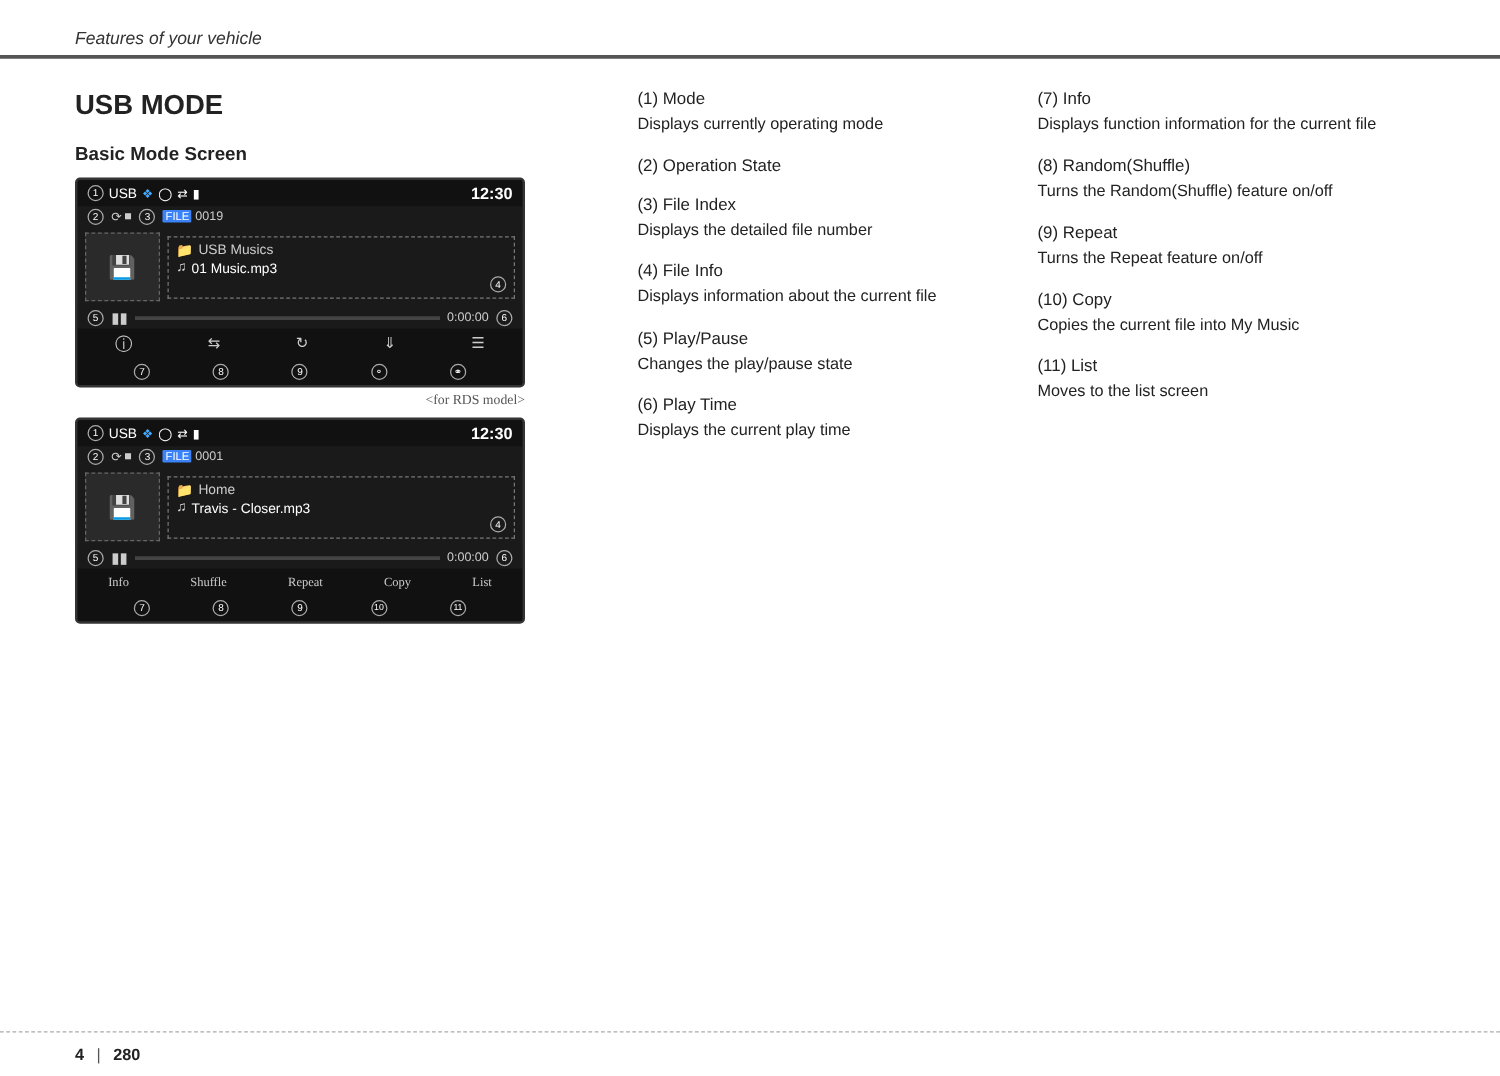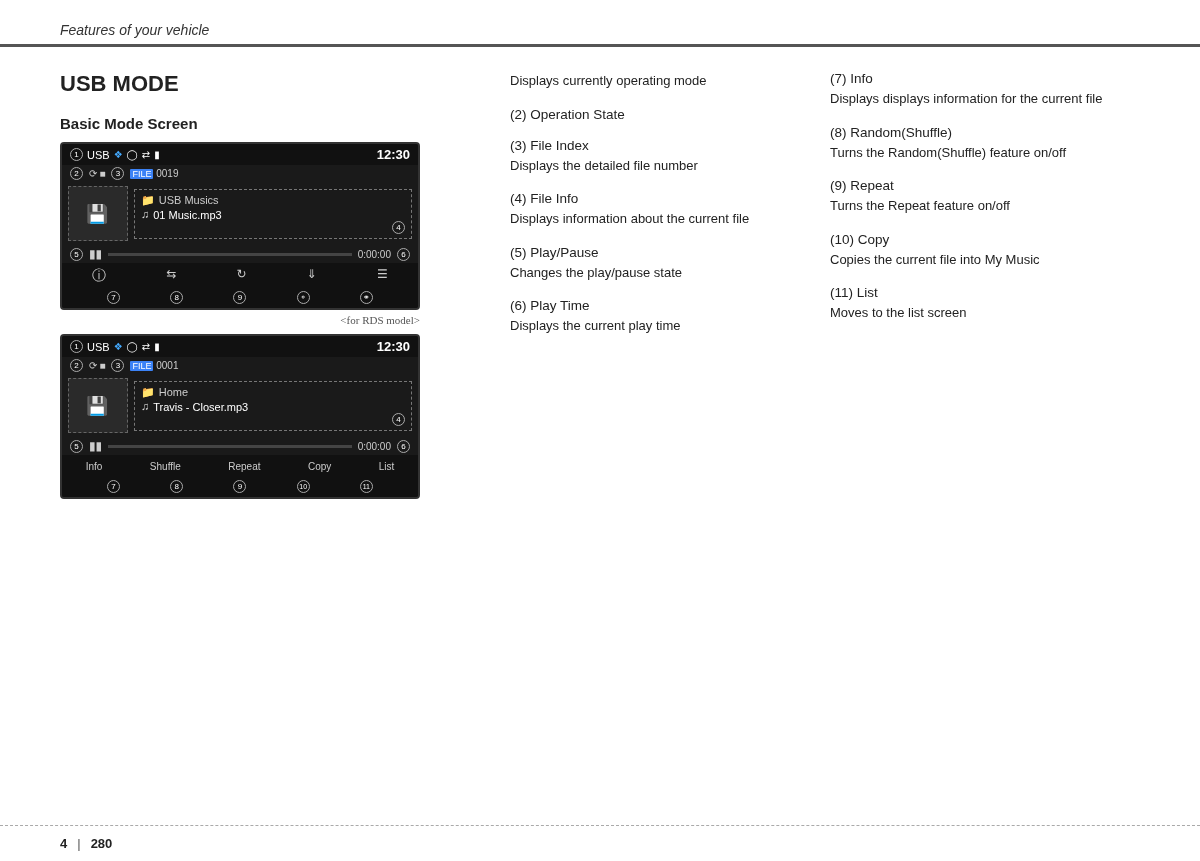--- a/index.html
+++ b/index.html
@@ -154,20 +154,21 @@
       justify-content: space-around;
       background: #111;
       padding: 4px 0;
     }
 
     .screen-bottom-btn {
       color: #ccc;
       font-size: 10px;
       text-align: center;
       padding: 2px 4px;
+      font-family: Liberation Serif, serif;
     }
 
     .screen-bottom-icons {
       display: flex;
       justify-content: space-around;
       padding: 2px 20px;
       color: #999;
       font-size: 10px;
     }
 
@@ -399,20 +400,21 @@
         <span class="num-circle-small" style="font-size:7px;">10</span>
         <span class="num-circle-small" style="font-size:7px;">11</span>
       </div>
     </div>
 
   </div>
 
   <div class="mid-col">
 
   <div class="desc-item">
+      <div class="desc-title">(1) Mode</div>
       <div class="desc-text">Displays currently operating mode</div>
     </div>
       <div class="desc-item">
       <div class="desc-title">(2) Operation State</div>
     </div>
       <div class="desc-item">
       <div class="desc-title">(3) File Index</div>
       <div class="desc-text">Displays the detailed file number</div>
     </div>
       <div class="desc-item">
@@ -426,21 +428,21 @@
       <div class="desc-item">
       <div class="desc-title">(6) Play Time</div>
       <div class="desc-text">Displays the current play time</div>
     </div>
     </div>
 
   <div class="right-col">
 
   <div class="desc-item">
       <div class="desc-title">(7) Info</div>
-      <div class="desc-text">Displays displays information for the current file</div>
+      <div class="desc-text">Displays function information for the current file</div>
     </div>
       <div class="desc-item">
       <div class="desc-title">(8) Random(Shuffle)</div>
       <div class="desc-text">Turns the Random(Shuffle) feature on/off</div>
     </div>
       <div class="desc-item">
       <div class="desc-title">(9) Repeat</div>
       <div class="desc-text">Turns the Repeat feature on/off</div>
     </div>
       <div class="desc-item">

